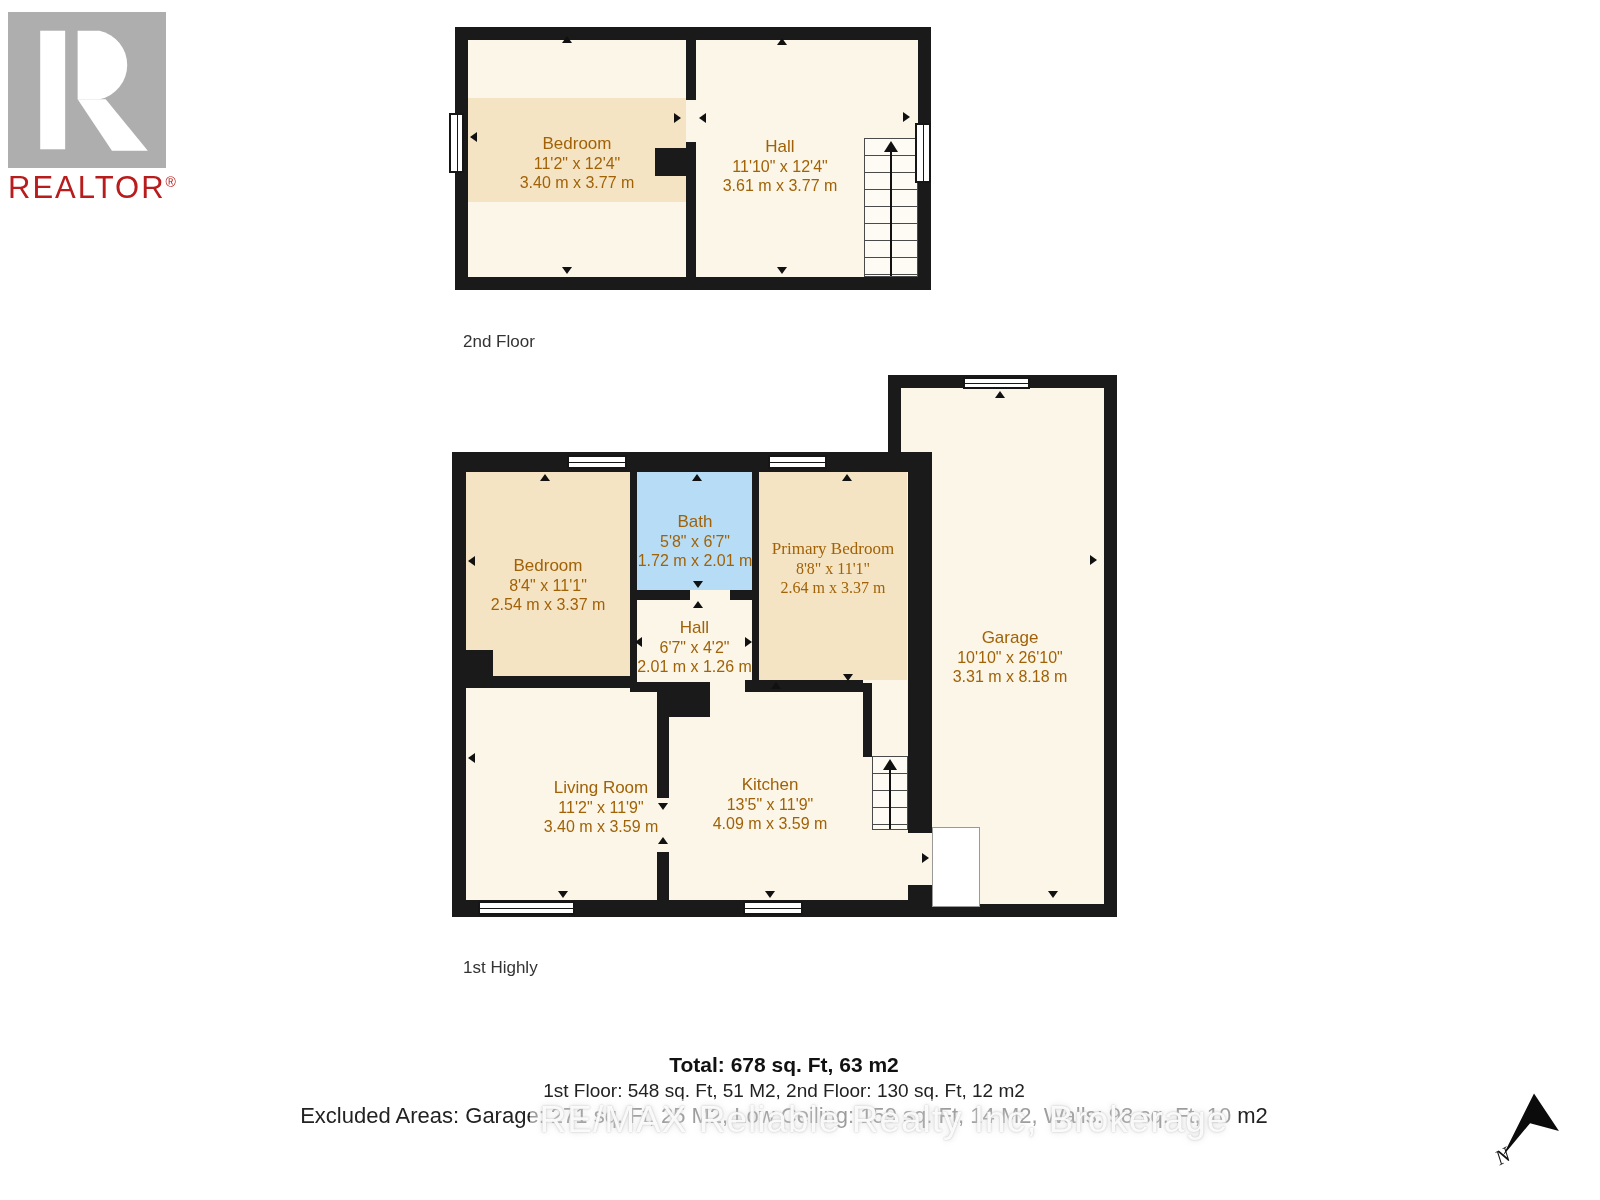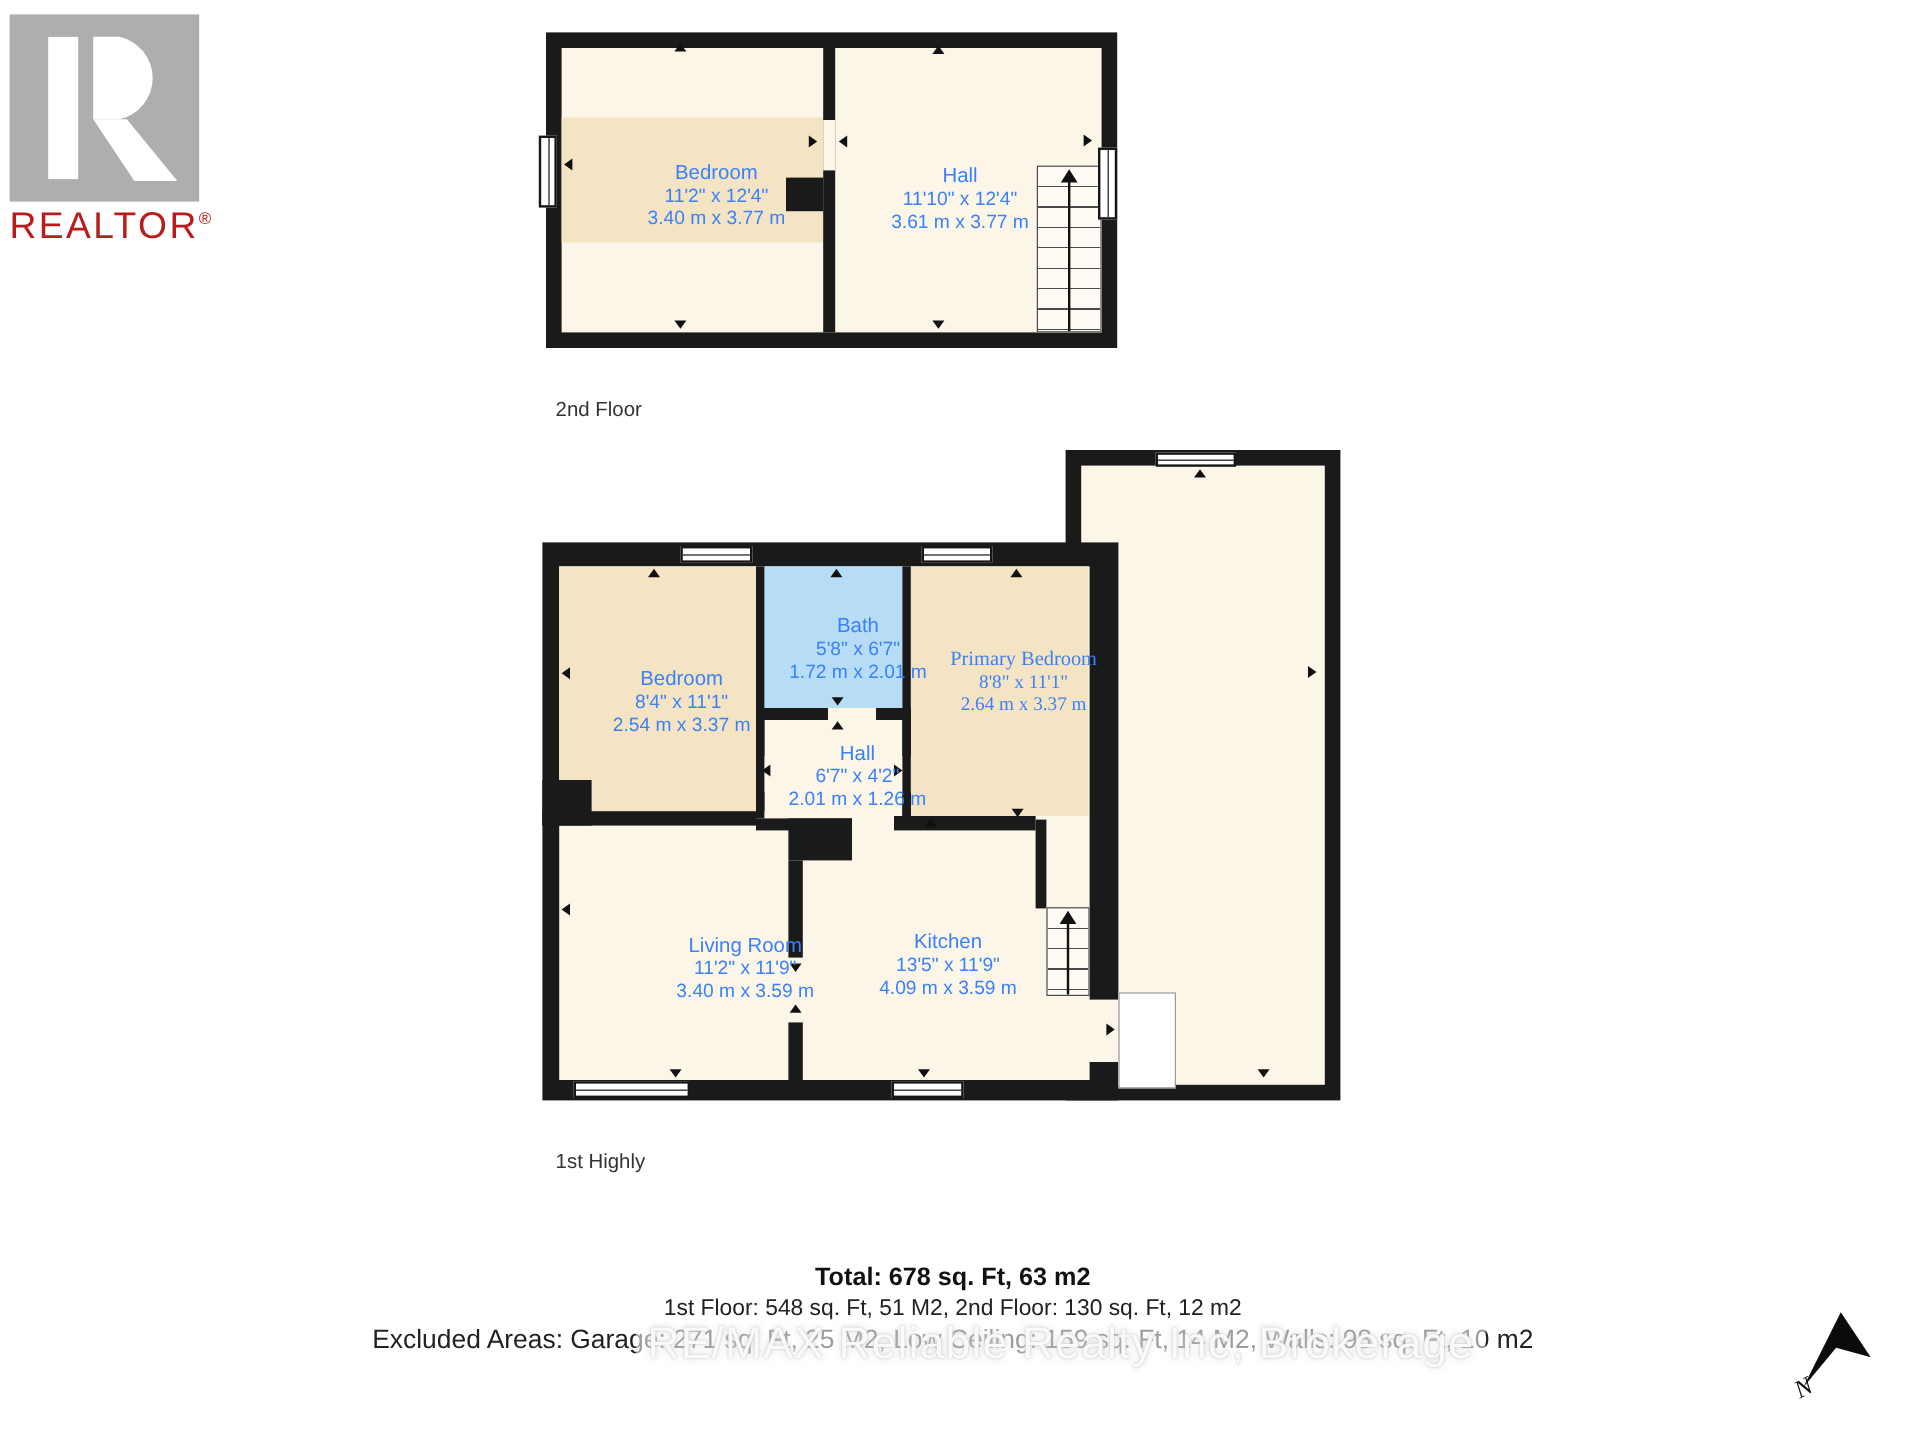--- a/index.html
+++ b/index.html
@@ -5,21 +5,21 @@
   html,body{margin:0;padding:0;background:#fff;}
   #page{position:relative;width:1600px;height:1200px;background:#ffffff;overflow:hidden;
         font-family:"Liberation Sans", sans-serif;}
   .abs{position:absolute;}
   
   .w{position:absolute;background:#1a1a1a;}
   .cream{position:absolute;background:#fbf6e7;}
   .tan{position:absolute;background:#f5e4c3;}
   .blue{position:absolute;background:#b7dcf5;}
   
-  .room-label{position:absolute;text-align:center;color:#3b82f6;line-height:19px;margin-left:20px;}
+  .room-label{position:absolute;text-align:center;color:#a16207;line-height:19px;}
   .room-label .rname{font-size:17px;margin-bottom:1px;}
   .room-label .rdim{font-size:16px;}
   .floor-label{position:absolute;font-size:17px;color:#333;}
   
   .win{position:absolute;background:#fff;border:2px solid #161616;box-sizing:border-box;}
   .win-h::after{content:"";position:absolute;left:0;right:0;top:50%;height:1px;background:#161616;}
   .win-v::after{content:"";position:absolute;top:0;bottom:0;left:50%;width:1px;background:#161616;}
   
   .stairs{position:absolute;background:#fdfbf4;border:1px solid #4a4a4a;box-sizing:border-box;overflow:hidden;}
   .treads{position:absolute;left:0;right:0;top:0;bottom:0;
@@ -32,21 +32,21 @@
   .tu{border-left:5px solid transparent;border-right:5px solid transparent;border-bottom:7px solid #111;}
   .td{border-left:5px solid transparent;border-right:5px solid transparent;border-top:7px solid #111;}
   .tl{border-top:5px solid transparent;border-bottom:5px solid transparent;border-right:7px solid #111;}
   .tr{border-top:5px solid transparent;border-bottom:5px solid transparent;border-left:7px solid #111;}
   
   .logo-box{position:absolute;left:8px;top:12px;width:158px;height:156px;background:#aeaeae;}
   .logo-word{position:absolute;left:8px;top:170px;width:190px;font-size:31px;letter-spacing:2px;
              color:#b91c1c;font-family:"Liberation Sans", sans-serif;}
   .logo-word sup{font-size:14px;letter-spacing:0;}
   
-  .ftr{position:absolute;left:0;width:1568px;text-align:center;color:#222;padding-left:10px;}
+  .ftr{position:absolute;left:0;width:1568px;text-align:center;color:#222;}
   .ftr-total{top:1053px;font-size:21px;font-weight:bold;color:#111;}
   .ftr-line2{top:1080px;font-size:19px;}
   .ftr-line3{top:1103px;font-size:22px;}
   .ftr-fine{top:1137px;font-size:11.5px;color:#333;}
   .watermark{position:absolute;left:200px;top:1099px;width:1368px;text-align:center;
              font-size:37px;color:rgba(255,255,255,0.9);letter-spacing:1px;pointer-events:none;
              text-shadow:0 0 2px rgba(185,185,185,0.95), 0 0 7px rgba(215,215,215,0.8);}
   .watermark span{background:rgba(255,255,255,0.55);padding:0 10px;border-radius:3px;}
   .compass-n{position:absolute;left:1496px;top:1144px;font-family:"Liberation Serif", serif;
              font-style:italic;font-size:21px;color:#111;transform:rotate(-28deg);}
@@ -191,20 +191,25 @@
     <div class="room-label" style="left:14px;top:403px;width:182px;padding-left:44px;">
       <div class="rname">Living Room</div>
       <div class="rdim">11'2" x 11'9"</div>
       <div class="rdim">3.40 m x 3.59 m</div>
     </div>
     <div class="room-label" style="left:208px;top:400px;width:220px;">
       <div class="rname">Kitchen</div>
       <div class="rdim">13'5" x 11'9"</div>
       <div class="rdim">4.09 m x 3.59 m</div>
     </div>
+    <div class="room-label" style="left:458px;top:253px;width:200px;">
+      <div class="rname">Garage</div>
+      <div class="rdim">10'10" x 26'10"</div>
+      <div class="rdim">3.31 m x 8.18 m</div>
+    </div>
   </div>
   <div class="floor-label" style="left:463px;top:958px;">1st Highly</div>
 
   <div class="ftr ftr-total">Total: 678 sq. Ft, 63 m2</div>
   <div class="ftr ftr-line2">1st Floor: 548 sq. Ft, 51 M2, 2nd Floor: 130 sq. Ft, 12 m2</div>
   <div class="ftr ftr-line3">Excluded Areas: Garage: 271 sq. Ft, 25 M2, Low Ceiling: 159 sq. Ft, 14 M2, Walls: 98 sq. Ft, 10 m2</div>
   <div class="watermark"><span>RE/MAX Reliable Realty Inc, Brokerage</span></div>
 
   <svg viewBox="0 0 100 100" style="position:absolute;left:1495px;top:1092px;width:78px;height:78px;">
     <polygon points="50,2 82,50 45,40 10,82" fill="#0b0b0b"></polygon>

